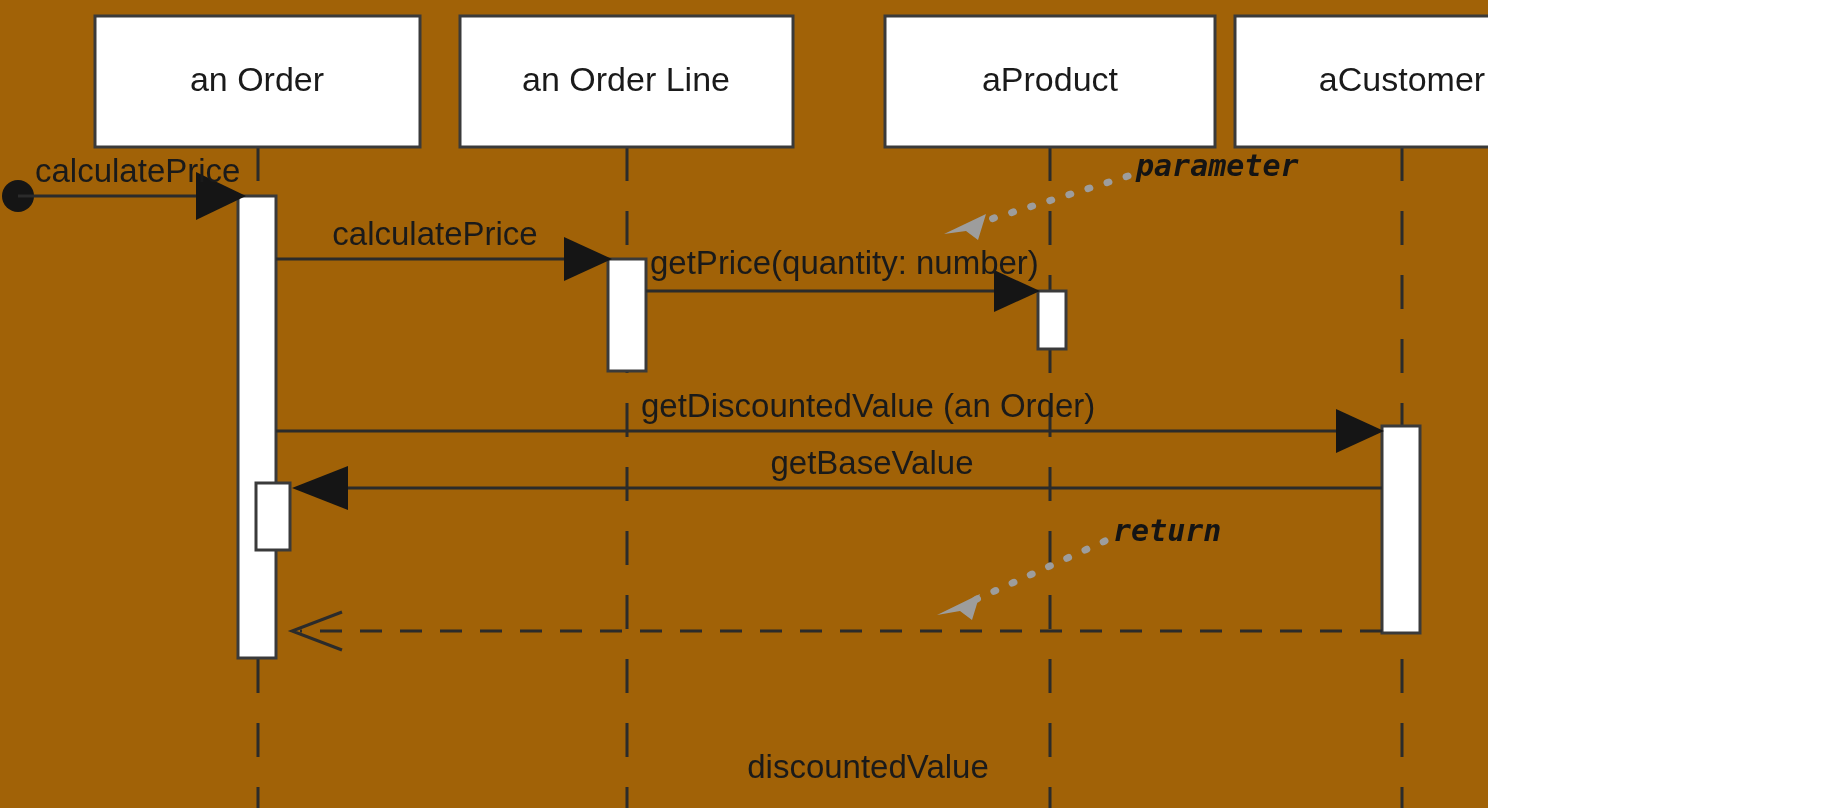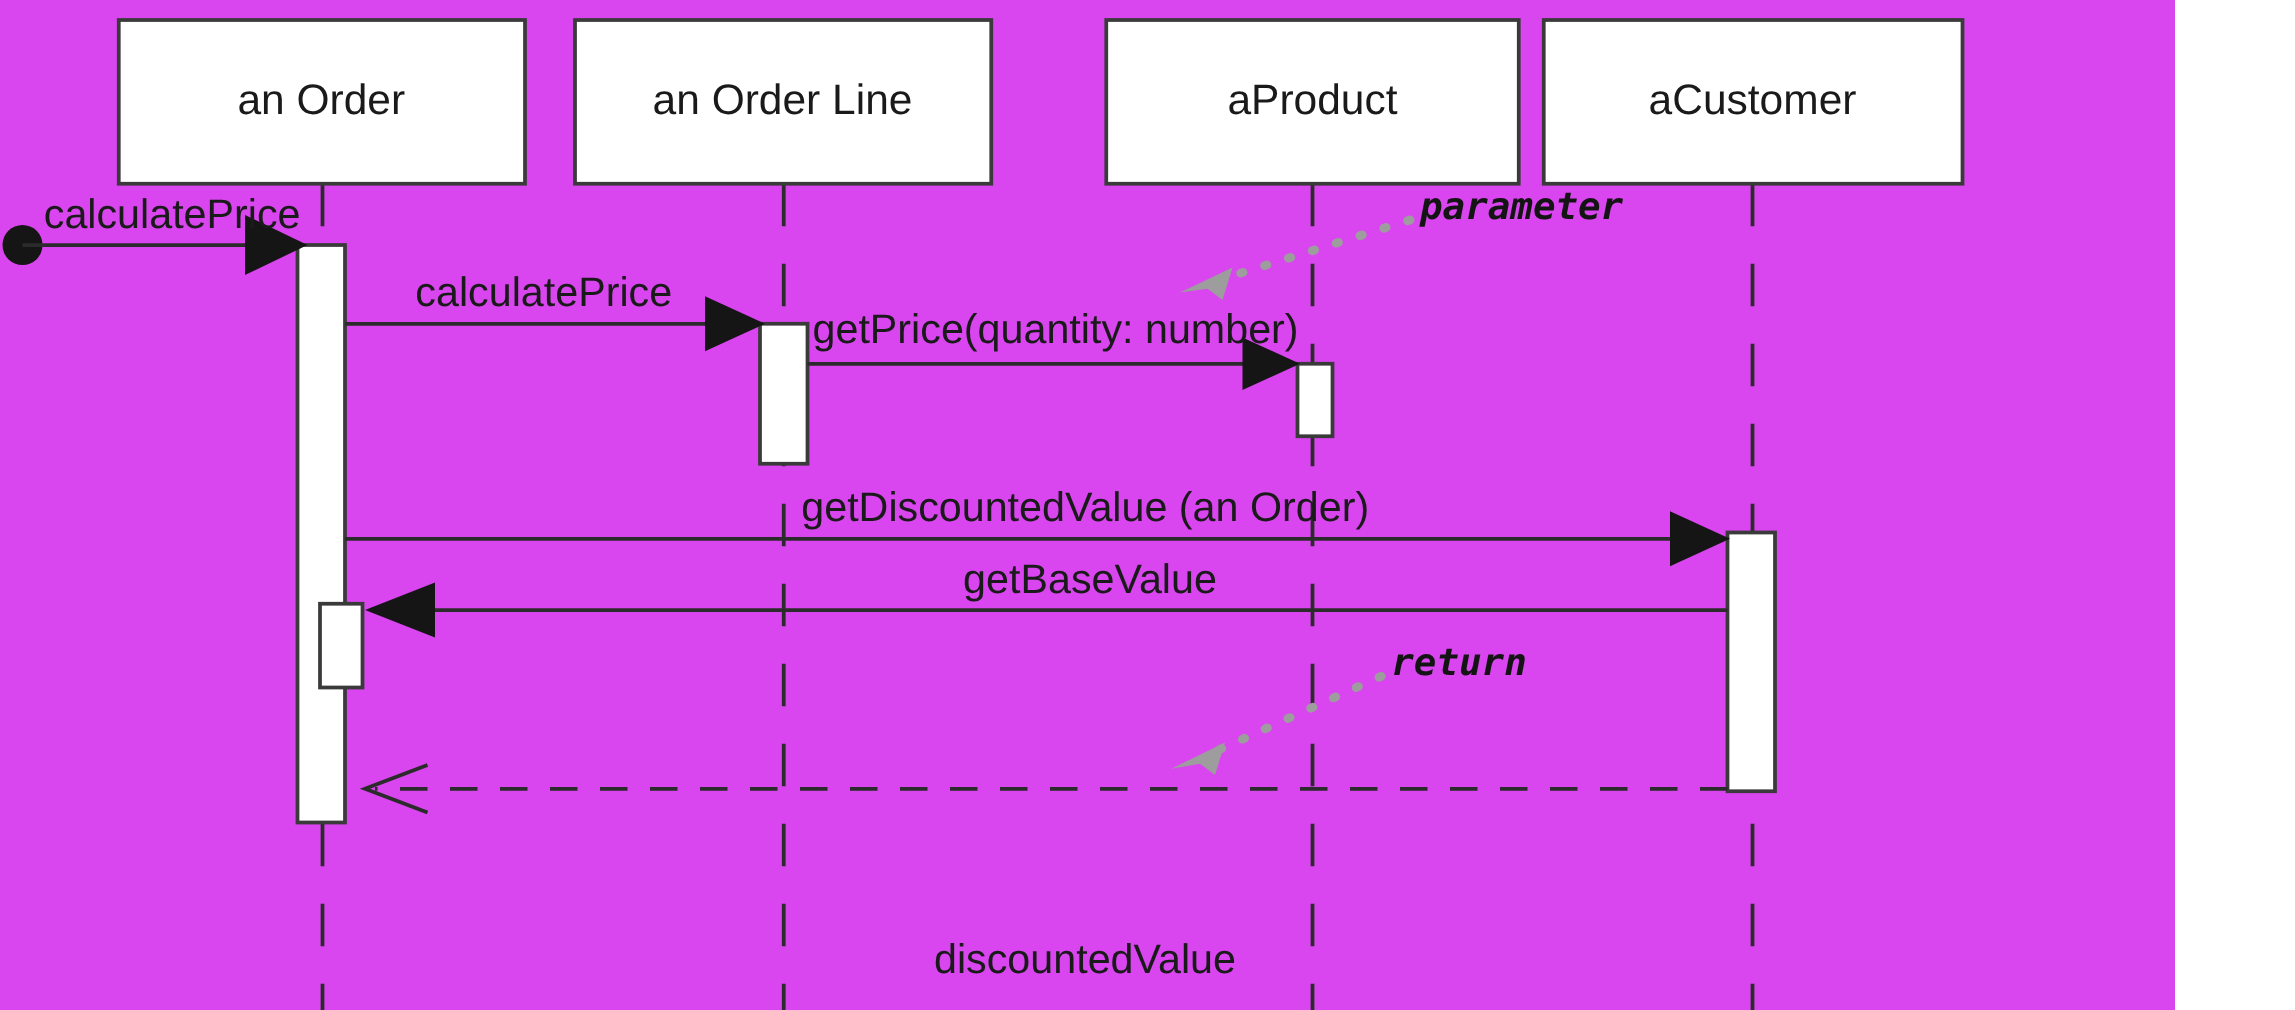--- a/index.html
+++ b/index.html
@@ -5,23 +5,23 @@
   html, body {
     margin: 0;
     padding: 0;
     background: #ffffff;
   }
   body {
     font-family: "Liberation Sans", sans-serif;
   }
   #canvas-wrap {
     position: relative;
-    width: 1740px;
+    width: 1488px;
     height: 808px;
-    background: #d946ef;
+    background: #a16207;
     overflow: hidden;
   }
   svg#diagram {
     display: block;
     width: 1836px;
     height: 808px;
   }
   .lifeline-box {
     fill: #ffffff;
     stroke: #3a3a3a;

